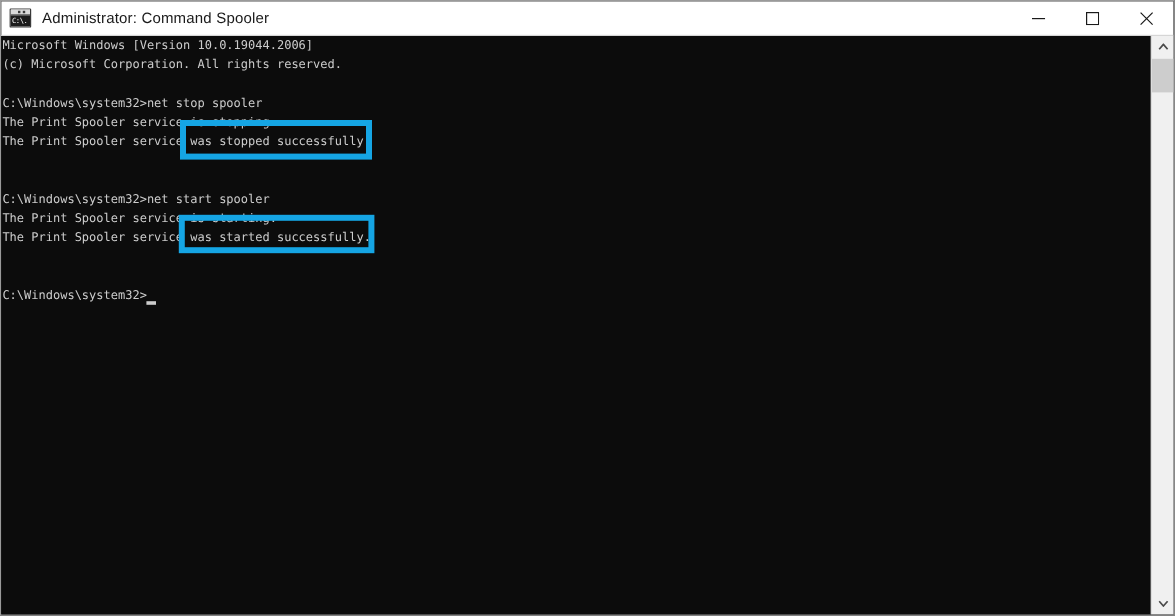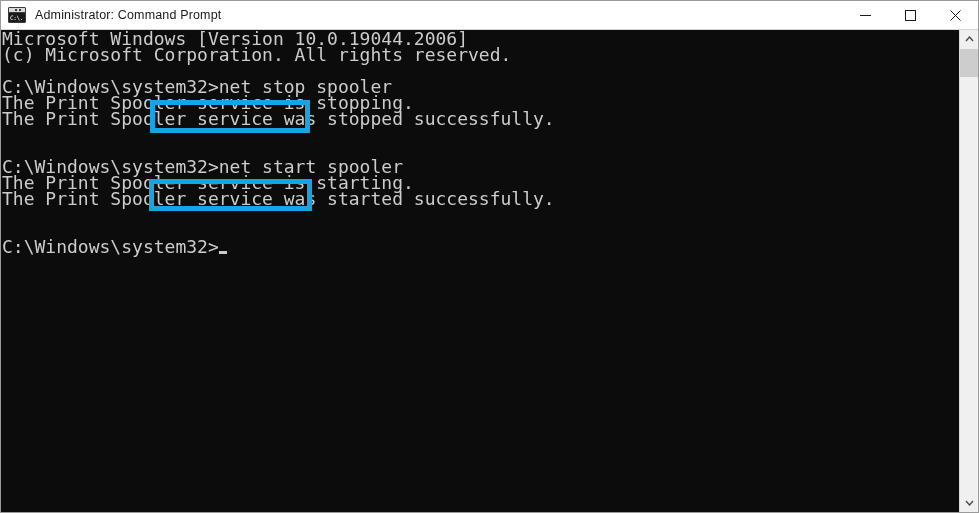--- a/index.html
+++ b/index.html
@@ -112,21 +112,21 @@
     right: 0;
     bottom: 0;
     background: #0c0c0c;
     overflow: hidden;
   }
   .console-text {
     position: absolute;
     left: 0;
     top: 1px;
     font-family: "DejaVu Sans Mono", monospace;
-    font-size: 18px;
+    font-size: 10px;
     line-height: 16px;
     color: #cccccc;
     white-space: pre;
     letter-spacing: 0px;
     padding-left: 1px;
   }
   .line {
     height: 16px;
     white-space: pre;
   }
@@ -199,21 +199,21 @@
 <div class="window">
 
   <div class="titlebar">
     <div class="title-icon">
       <div class="bar">
         <i class="d1"></i>
         <i class="d2"></i>
       </div>
       <div class="screen">C:\.</div>
     </div>
-    <div class="title-text">Administrator: Command Prompt</div>
+    <div class="title-text">Administrator: Command Spooler</div>
 
     <div class="win-controls">
       <button class="win-btn minimize" title="Minimize">
         <svg width="11" height="11" viewBox="0 0 11 11">
           <rect x="0" y="5" width="11" height="1" fill="#1a1a1a"></rect>
         </svg>
       </button>
       <button class="win-btn maximize" title="Maximize">
         <svg width="11" height="11" viewBox="0 0 11 11">
           <rect x="0.5" y="0.5" width="10" height="10" fill="none" stroke="#1a1a1a" stroke-width="1"></rect>

